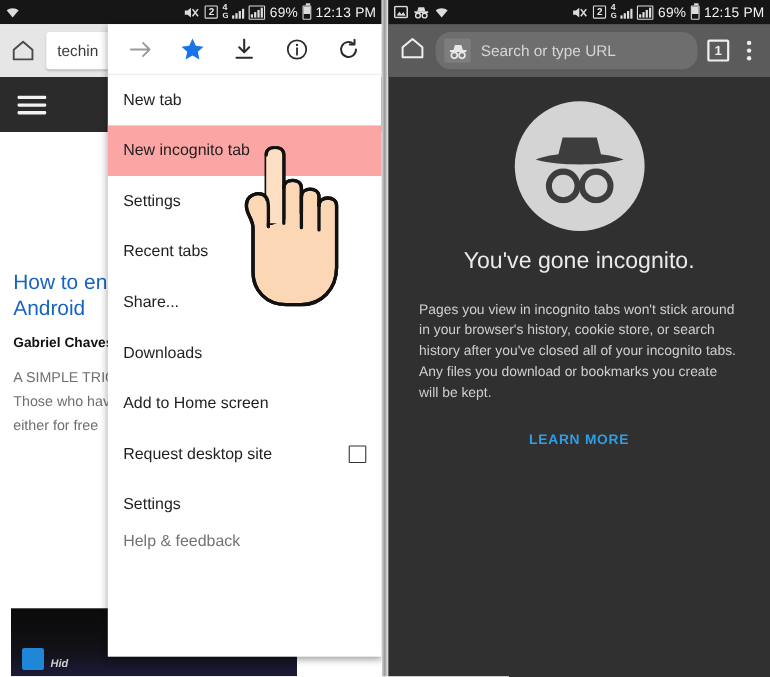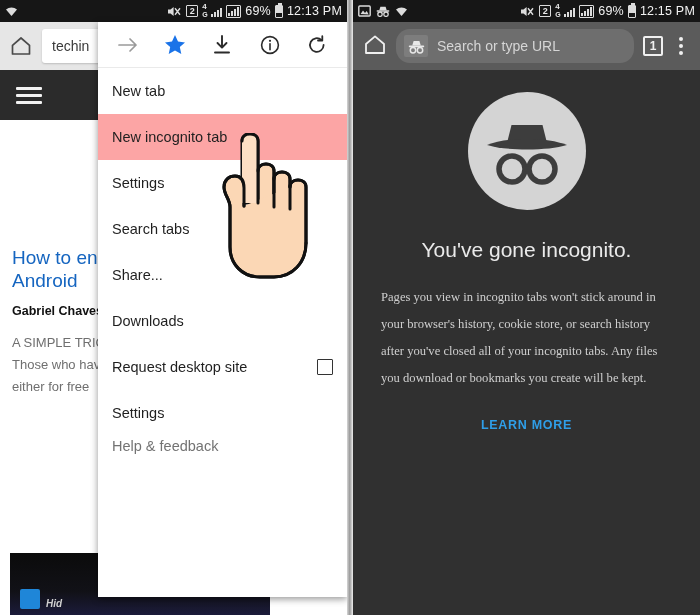--- a/index.html
+++ b/index.html
@@ -140,23 +140,23 @@
   .kebab { width: 18px; display:flex; flex-direction:column; align-items:center; gap:3px; }
   .kebab i { display:block; width: 4px; height: 4px; border-radius:50%; background:#f0f0f0; }
 
   .incog-body { padding: 22px 28px 0 28px; color:#d2d2d2; }
   .incog-circle-wrap { display:flex; justify-content:center; }
   .incog-circle {
     width: 118px; height: 118px; border-radius: 50%; background: #d4d4d4;
     display:flex; align-items:center; justify-content:center;
   }
   .incog-title {
-    text-align:center; font-size: 21px; color:#eaeaea; margin-top: 28px; font-weight: 400;
-  }
-  .incog-para { margin-top: 22px; font-size: 12.6px; line-height: 27px; color: #cfcfcf; font-family: Liberation Serif, serif; }
+    text-align:center; font-size: 21px; color:#eaeaea; margin-top: 16px; font-weight: 400;
+  }
+  .incog-para { margin-top: 22px; font-size: 12.6px; line-height: 19px; color: #cfcfcf; }
   .incog-para + .incog-para { margin-top: 18px; }
   .learn-more {
     display:block; text-align:center; margin-top: 26px;
     color:#2f9ee8; font-size: 12.5px; font-weight: bold; letter-spacing: .7px;
   }
 </style>
 </head>
 <body>
 
 <div class="screen">
@@ -279,27 +279,30 @@
       <div class="menu-item">
         <span>New tab</span>
       </div>
       <div class="menu-item highlight">
         <span>New incognito tab</span>
       </div>
       <div class="menu-item">
         <span>Settings</span>
       </div>
       <div class="menu-item">
-        <span>Search tabs</span>
+        <span>Recent tabs</span>
       </div>
       <div class="menu-item">
         <span>Share...</span>
       </div>
       <div class="menu-item">
         <span>Downloads</span>
+      </div>
+      <div class="menu-item">
+        <span>Add to Home screen</span>
       </div>
       <div class="menu-item">
         <span>Request desktop site</span>
         <span class="chk"></span>
       </div>
       <div class="menu-item">
         <span>Settings</span>
       </div>
       <div class="menu-item clipped">
         <span>Help &amp; feedback</span>

